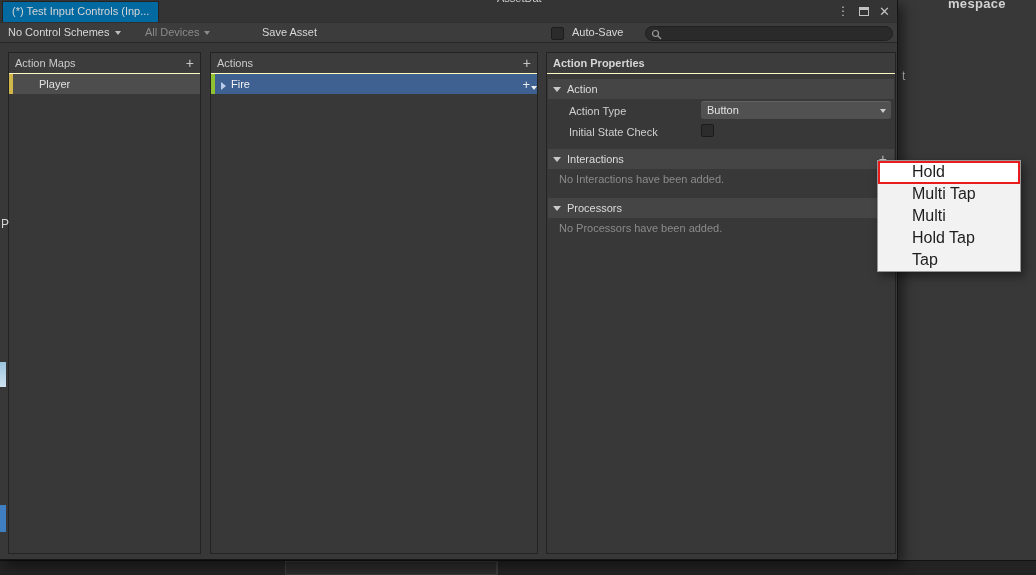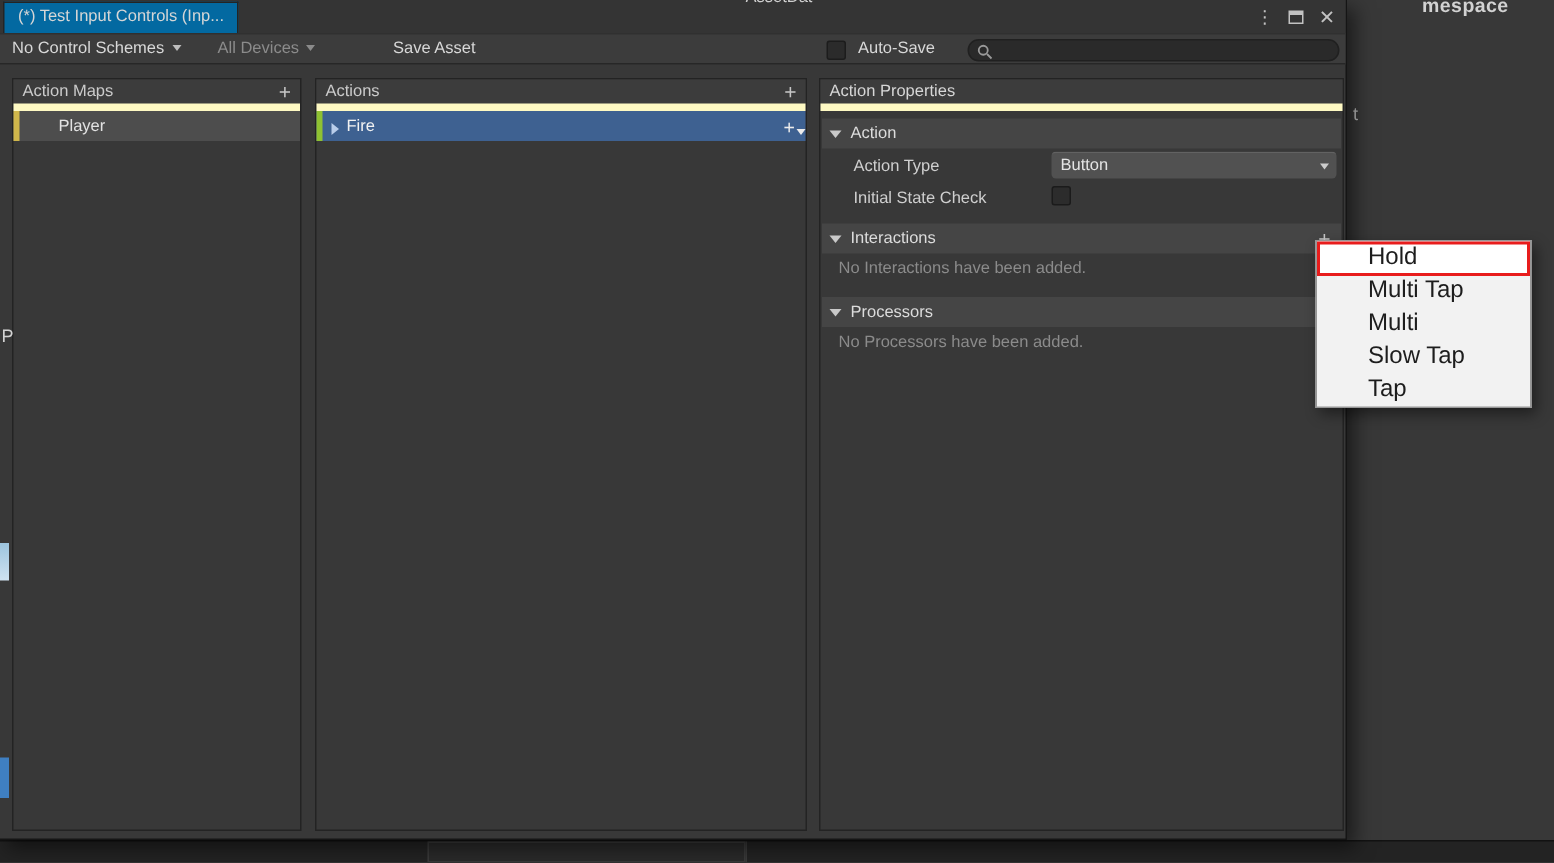--- a/index.html
+++ b/index.html
@@ -40,22 +40,22 @@
   .cb{position:absolute;left:551px;top:4px;width:13px;height:13px;background:#2b2b2b;border:1px solid #1c1c1c;border-radius:2px}
   .autosave{left:572px}
   .search{position:absolute;left:645px;top:3px;width:248px;height:15px;background:#2a2a2a;border:1px solid #202020;border-radius:8px}
   .search svg{position:absolute;left:5px;top:2px}
 
   
   .panel{position:absolute;top:52px;height:502px;background:#383838;border:1px solid #232323}
   .p-maps{left:8px;width:193px}
   .p-actions{left:210px;width:328px}
   .p-props{left:546px;width:350px}
-  .phead{height:21px;background:#3c3c3c;border-bottom:5px solid #fef9c3;display:flex;align-items:center;justify-content:space-between;padding:0 6px;font-size:11px;color:#cbcbcb}
-  .p-props .phead .ptitle{font-weight:400;color:#d6d6d6}
+  .phead{height:21px;background:#3c3c3c;border-bottom:1px solid #fef9c3;display:flex;align-items:center;justify-content:space-between;padding:0 6px;font-size:11px;color:#cbcbcb}
+  .p-props .phead .ptitle{font-weight:700;color:#d6d6d6}
   .plus{font-size:14px;line-height:14px;color:#c6c6c6}
 
   .row{position:relative;height:20px;display:flex;align-items:center;font-size:11px;color:#e2e2e2}
   .row .bar{position:absolute;left:0;top:0;bottom:0;width:4px}
   .row-player{background:#4d4d4d}
   .row-player .bar{background:#d0b74b}
   .row-player .lbl{margin-left:30px}
   .row-fire{background:#3e6191;justify-content:space-between;padding-right:7px}
   .row-fire .bar{background:#8fc131}
   .fire-left{display:flex;align-items:flex-end}
@@ -196,18 +196,18 @@
         <div class="muted muted-proc">No Processors have been added.</div>
 
       </div>
     </div>
   </div>
 
   <div class="menu">
     <div class="mi mi-first">Hold</div>
     <div class="mi">Multi Tap</div>
     <div class="mi">Multi</div>
-    <div class="mi">Slow Tap</div>
+    <div class="mi">Hold Tap</div>
     <div class="mi">Tap</div>
     <div class="red-box"></div>
   </div>
 
 </div>
 
 </body></html>

